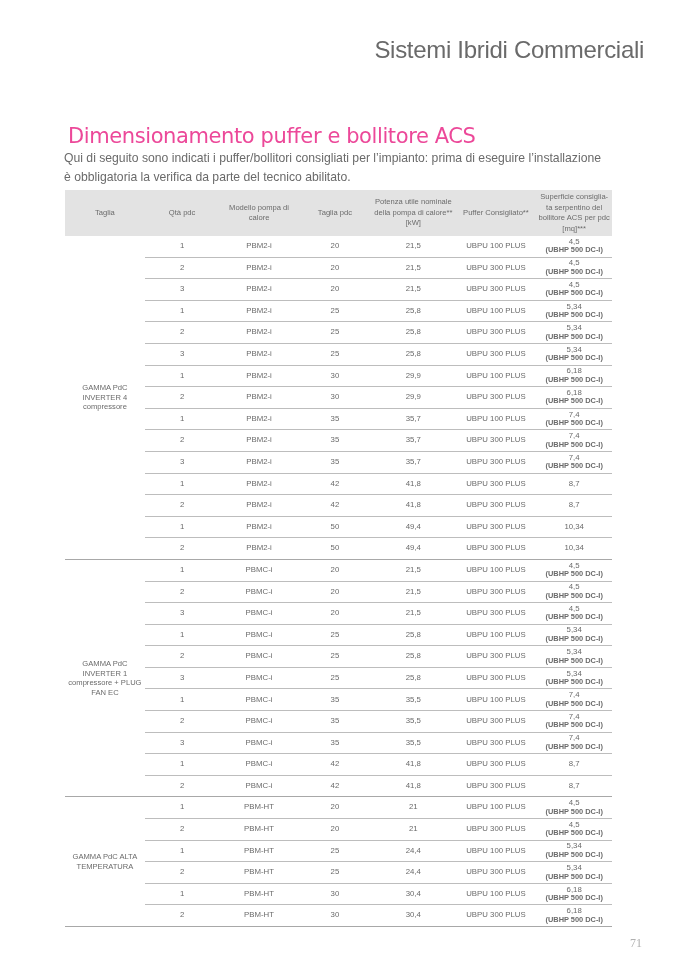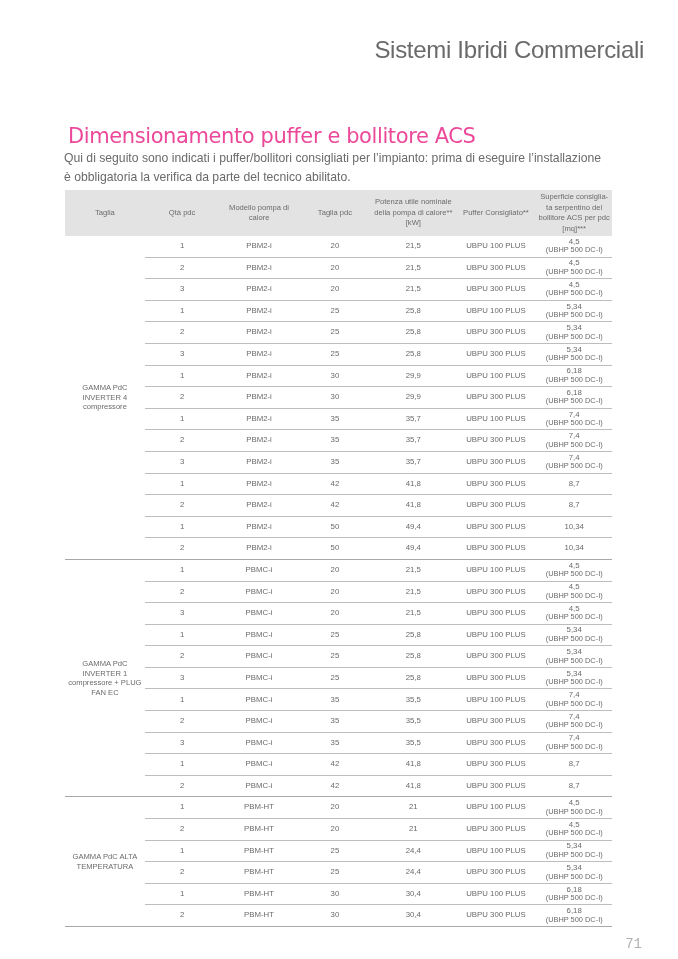--- a/index.html
+++ b/index.html
@@ -13,25 +13,25 @@
          color: #6a6a6a; font-family: "Liberation Sans", sans-serif; margin: 0; }
   table { position: absolute; left: 65px; top: 190px; width: 547px; border-collapse: collapse;
          font-family: "Liberation Sans", sans-serif; color: #6a6a6a; }
   thead th { background: #e3e3e3; font-weight: normal; font-size: 7.6px; line-height: 10.5px;
          text-align: center; vertical-align: middle; height: 46px; padding: 0 2px; color: #6b6b6b; }
   tbody td { font-size: 7.8px; text-align: center; vertical-align: middle; height: 20.6px;
          padding: 0; border-top: 1px solid #bdbdbd; line-height: 8.5px; }
   tbody tr.first td { border-top: none; }
   tbody td.group { border-top: none; font-size: 7.6px; line-height: 9.5px; color: #6a6a6a; }
   tbody tr.group-end td { border-bottom: 1px solid #a8a8a8; }
-  tbody td.sup small { display: block; font-size: 7.4px; }
+  tbody td.sup small { display: block; font-size: 7.4px; font-weight: bold; }
   .c-model { width: 78px; } .c-qta { width: 76px; } .c-pompa { width: 80px; }
   .c-taglia { width: 73px; } .c-pot { width: 85px; margin-left: 8px; } .c-puffer { width: 80px; } .c-sup { width: 75px; text-align: center; }
-  .page-num { position: absolute; right: 36px; top: 936px; font-size: 14px; color: #b0b0b0;
-         font-family: Liberation Mono, monospace; }
+  .page-num { position: absolute; right: 36px; top: 936px; font-size: 12px; color: #b0b0b0;
+         font-family: Liberation Serif, serif; }
 </style>
 </head>
 <body>
 
 <div class="section-title">Sistemi Ibridi Commerciali</div>
 <h1 class="page-heading">Dimensionamento puffer e bollitore ACS</h1>
 <p class="intro">Qui di seguito sono indicati i puffer/bollitori consigliati per l’impianto: prima di eseguire l’installazione è obbligatoria la verifica da parte del tecnico abilitato.</p>
 
 <table>
   <thead>

